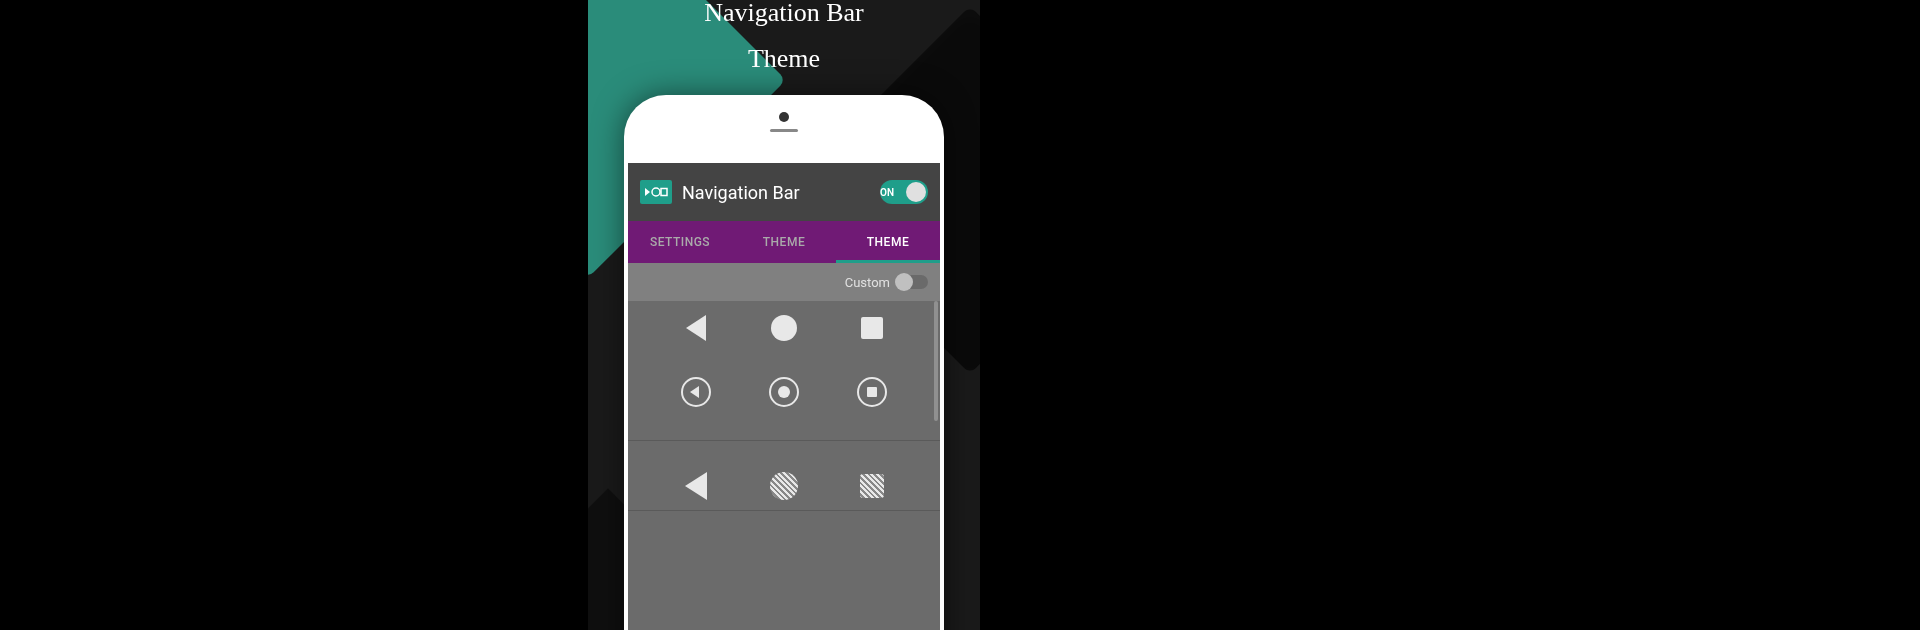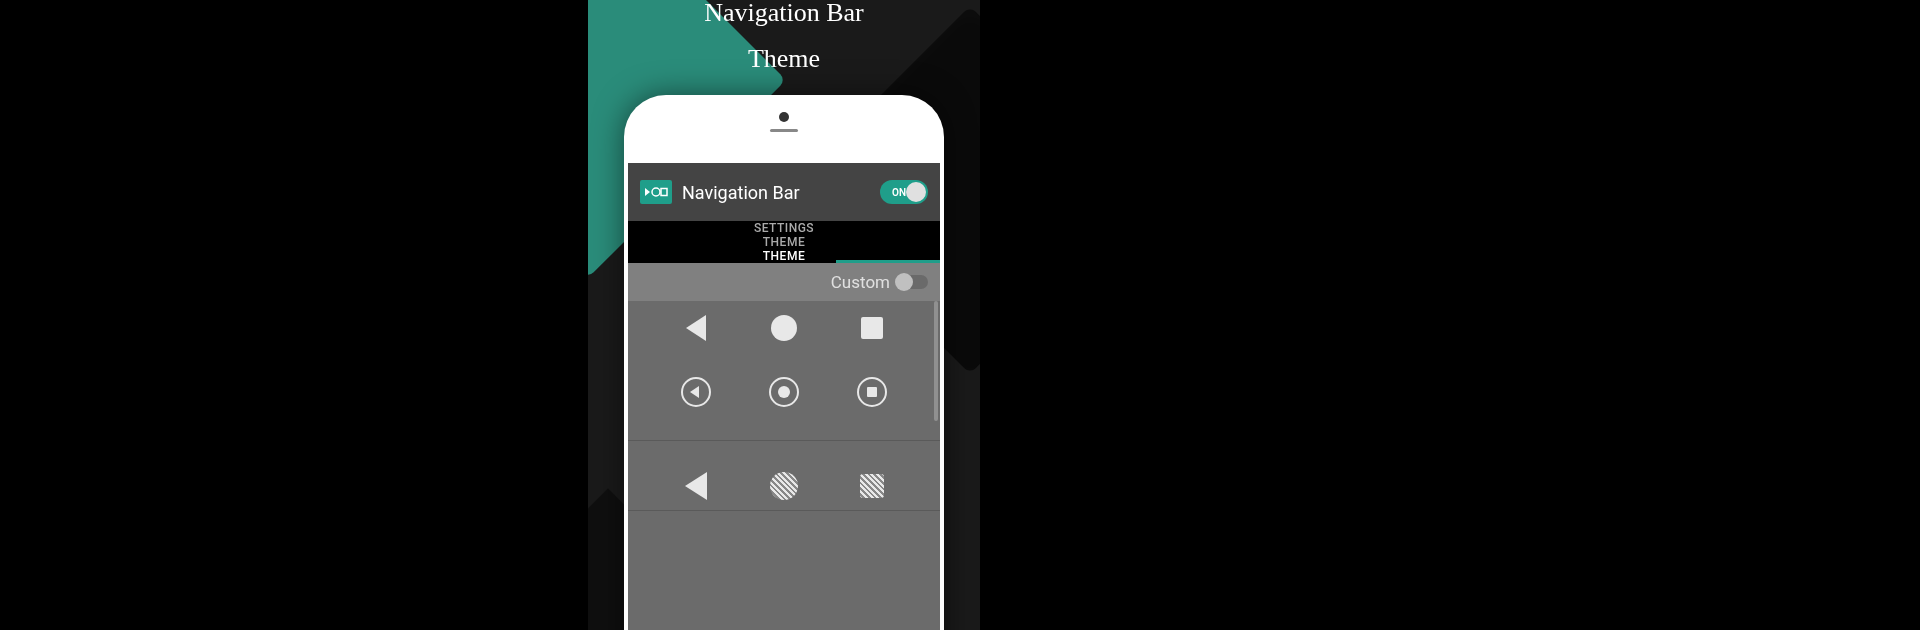--- a/index.html
+++ b/index.html
@@ -146,36 +146,35 @@
       background: #1f9e8a;
       border-radius: 12px;
       position: relative;
       display: flex;
       align-items: center;
     }
     .toggle-on-label {
       color: #fff;
       font-size: 10px;
       font-weight: 600;
-      margin-left: 12px;
+      margin-left: 0;
     }
     .toggle-on-knob {
       position: absolute;
       right: 2px;
       width: 20px;
       height: 20px;
       background: #e0e0e0;
       border-radius: 50%;
     }
     .tabs {
       display: flex;
-      background: #000000;
+      background: #701a75;
       height: 42px;
       position: relative;
-      flex-direction: column;
     }
     .tab {
       flex: 1;
       display: flex;
       align-items: center;
       justify-content: center;
       color: #aaa;
       font-size: 12px;
       font-weight: 500;
       letter-spacing: 0.5px;
@@ -196,21 +195,21 @@
       background: #808080;
       height: 38px;
       display: flex;
       align-items: center;
       justify-content: flex-end;
       padding: 0 12px;
       gap: 6px;
     }
     .custom-label {
       color: #e0e0e0;
-      font-size: 17px;
+      font-size: 13px;
     }
     .toggle-off {
       width: 32px;
       height: 14px;
       background: #6a6a6a;
       border-radius: 7px;
       position: relative;
     }
     .toggle-off-knob {
       position: absolute;

